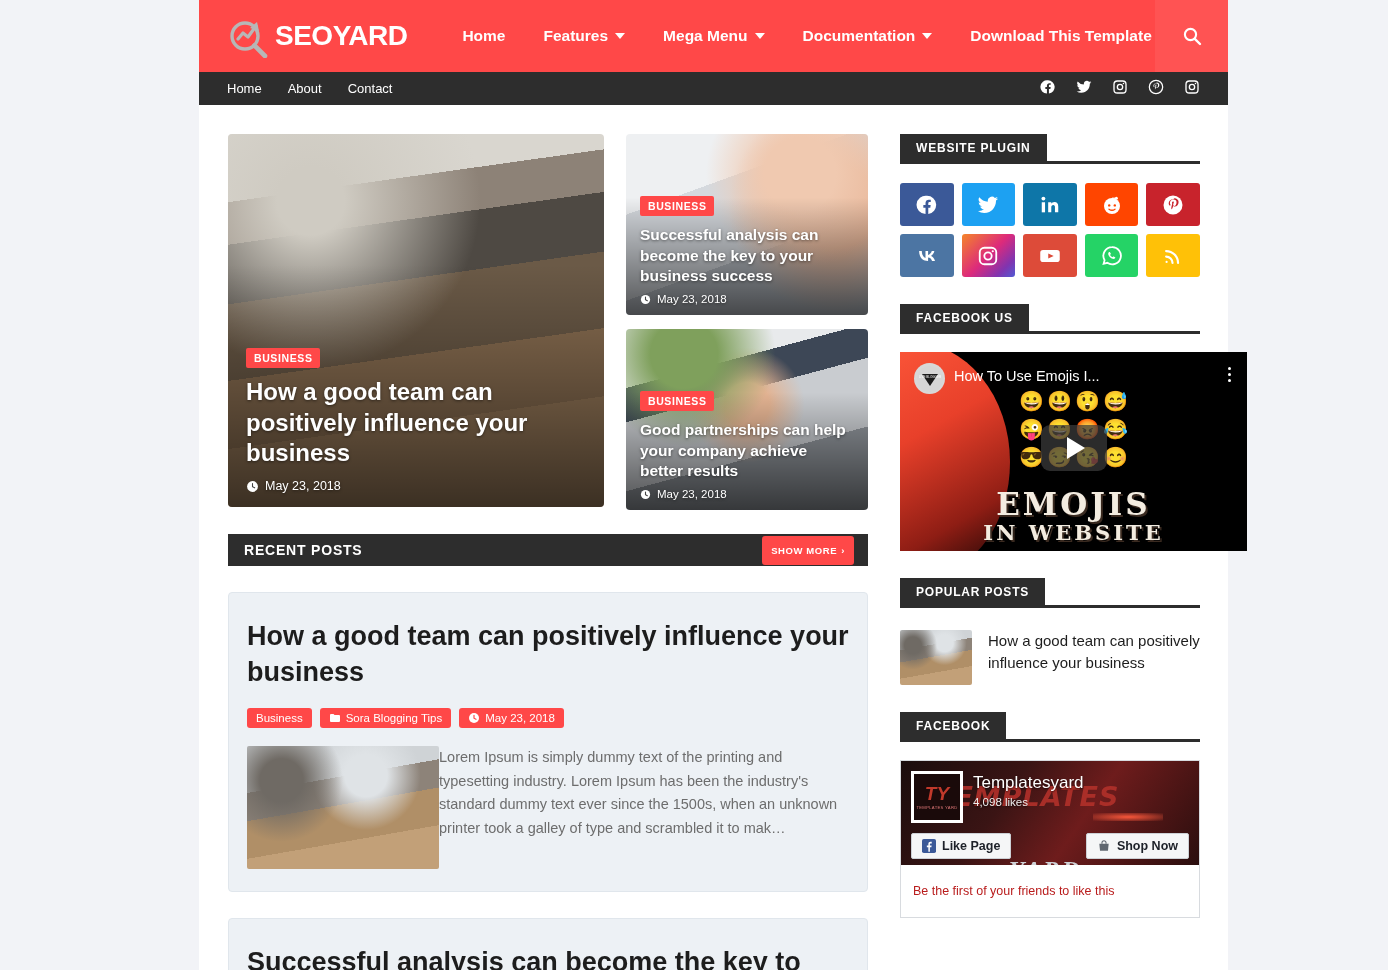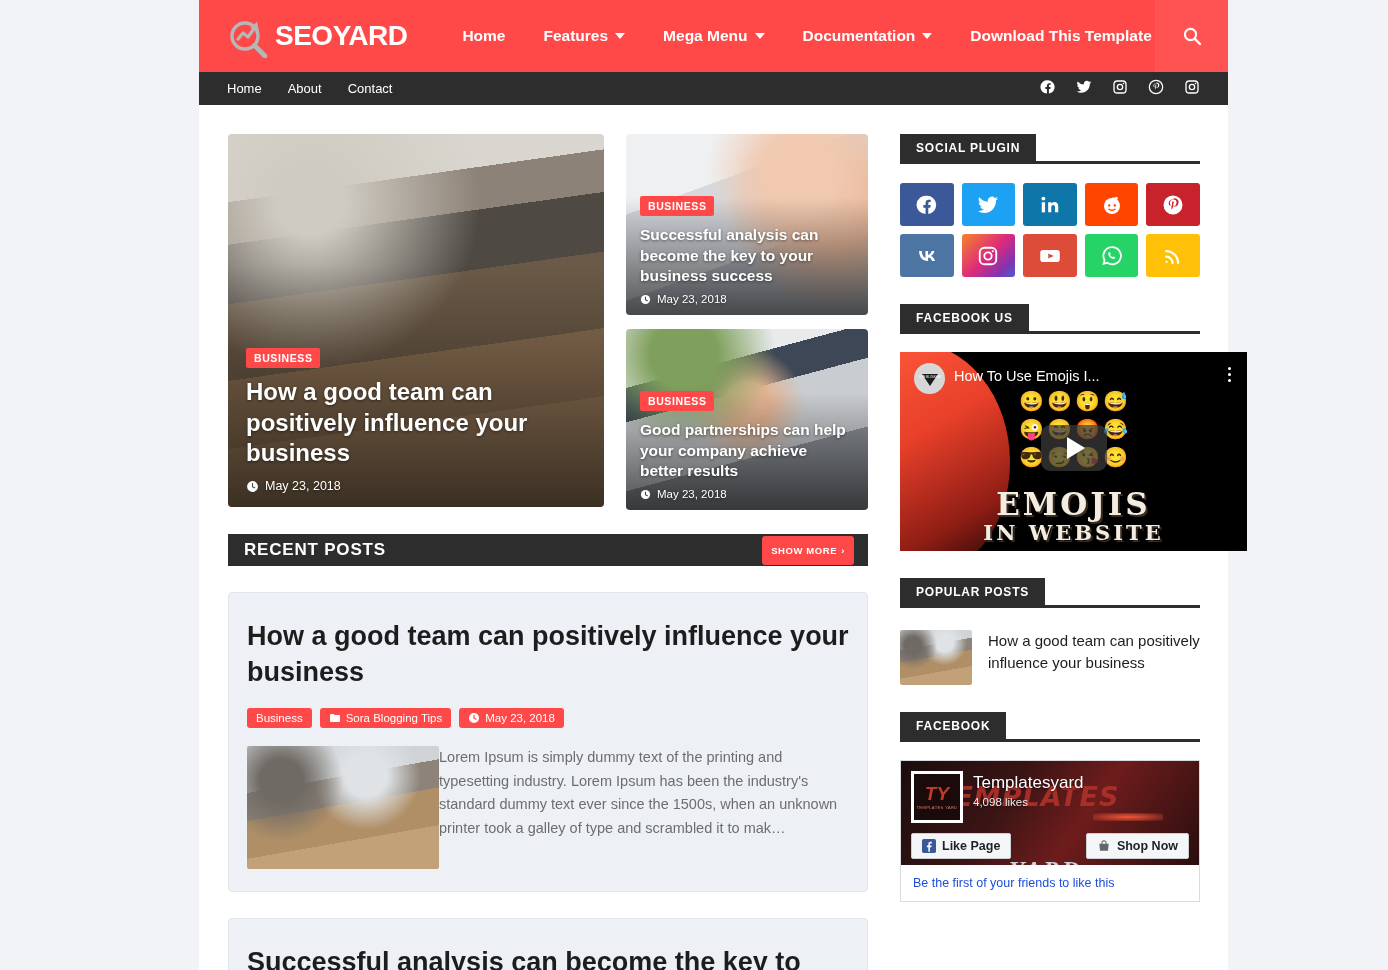--- a/index.html
+++ b/index.html
@@ -90,21 +90,21 @@
     text-shadow: 0 1px 3px rgba(0,0,0,.5);
   }
   .feat-sm .feat-date { font-size: 11.5px; }
 
   
   .recent-bar {
     margin-top: 24px; background: #2d2d2d; height: 32px; display: flex;
     align-items: center; justify-content: space-between; padding: 0 14px 0 16px;
   }
   .recent-bar .rb-title {
-    color: #fff; font-size: 17px; font-weight: bold; letter-spacing: 0.8px;
+    color: #fff; font-size: 14px; font-weight: bold; letter-spacing: 0.8px;
   }
   .show-more {
     background: #ff4848; color: #fff; font-size: 9.5px; font-weight: bold;
     letter-spacing: 0.6px; padding: 9px 9px; border-radius: 3px; border: none;
     display: flex; align-items: center; gap: 4px; cursor: pointer;
     font-family: "Liberation Sans", sans-serif;
   }
 
   
   .post-card {
@@ -234,21 +234,21 @@
   .fb-btnrow {
     position: absolute; left: 0; bottom: 6px; width: 100%; display: flex;
     justify-content: space-between; padding: 0 10px;
   }
   .fb-btn {
     background: #f5f6f7; border: 1px solid #ccd0d5; border-radius: 2px;
     font-size: 12.5px; color: #1d2129; padding: 5px 10px; display: flex;
     align-items: center; gap: 6px; font-weight: bold;
     font-family: "Liberation Sans", sans-serif; cursor: pointer;
   }
-  .fb-foot { padding: 11px 12px; font-size: 12.5px; color: #1d4ed8; }
+  .fb-foot { padding: 19px 12px; font-size: 12.5px; color: #b91c1c; }
 
   
   .img-office {
     background:
       radial-gradient(circle at 22% 18%, #cfcbc2 0 8%, rgba(0,0,0,0) 40%),
       linear-gradient(172deg, #d9d6cf 0 16%, #8d8277 16% 26%, #4e4943 26% 40%,
         #6b5a47 40% 58%, #8b6f52 58% 74%, #9c7d5c 74% 100%);
   }
   .img-analysis {
     background:
@@ -455,21 +455,21 @@
         <div class="post-card">
           <div class="post-title">Successful analysis can become the key to your business success</div>
         </div>
 
       </div>
 
       <div class="side-col">
 
         <div class="widget">
           <div class="widget-head">
-            <span class="wh-label">SOCIAL PLUGIN</span>
+            <span class="wh-label">WEBSITE PLUGIN</span>
           </div>
           <div class="social-grid">
             <a href="#" class="social-tile" style="background:#3b5998">
               <svg width="22" height="22" viewBox="0 0 24 24" fill="#fff">
                   <path d="M12 2a10 10 0 1 0-1.6 19.9v-7h-2.4V12h2.4V9.9c0-2.4 1.4-3.7 3.6-3.7 1 0 2.1.2 2.1.2v2.3h-1.2c-1.2 0-1.5.7-1.5 1.5V12h2.6l-.4 2.9h-2.2v7A10 10 0 0 0 12 2z"></path>
                 </svg>
             </a>
             <a href="#" class="social-tile" style="background:#1da1f2">
               <svg width="22" height="22" viewBox="0 0 24 24" fill="#fff">
                   <path d="M23 4.9c-.8.4-1.7.6-2.6.8a4.6 4.6 0 0 0 2-2.5c-.9.5-1.9.9-2.9 1.1a4.5 4.5 0 0 0-7.8 3.1c0 .4 0 .7.1 1A13 13 0 0 1 2.5 3.6a4.5 4.5 0 0 0 1.4 6 4.4 4.4 0 0 1-2-.6v.1c0 2.2 1.5 4 3.6 4.4a4.5 4.5 0 0 1-2 .1 4.5 4.5 0 0 0 4.2 3.1A9 9 0 0 1 1 18.6a12.8 12.8 0 0 0 6.9 2c8.3 0 12.8-6.9 12.8-12.8v-.6c.9-.6 1.7-1.4 2.3-2.3z"></path>

